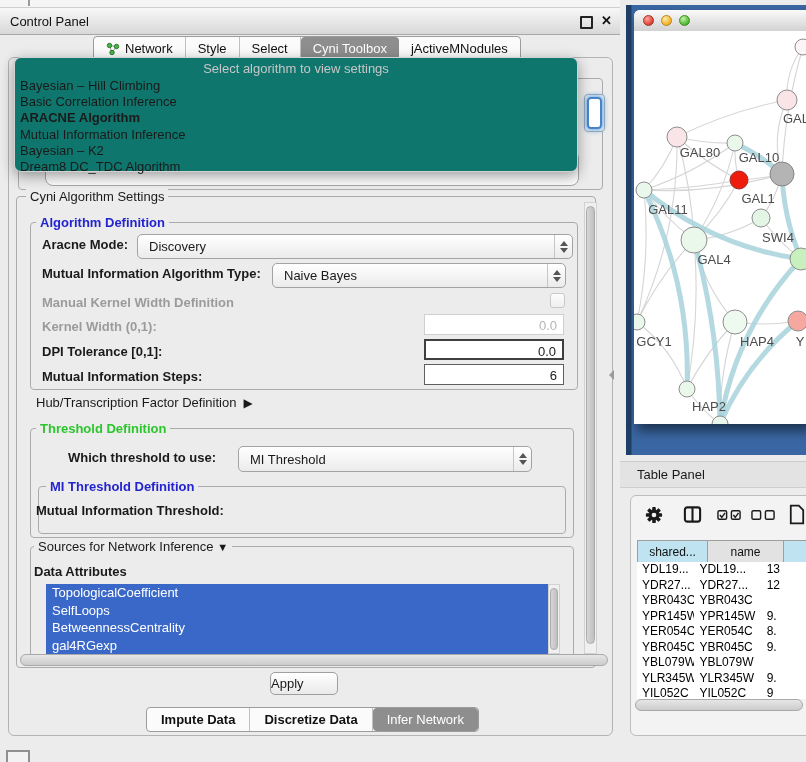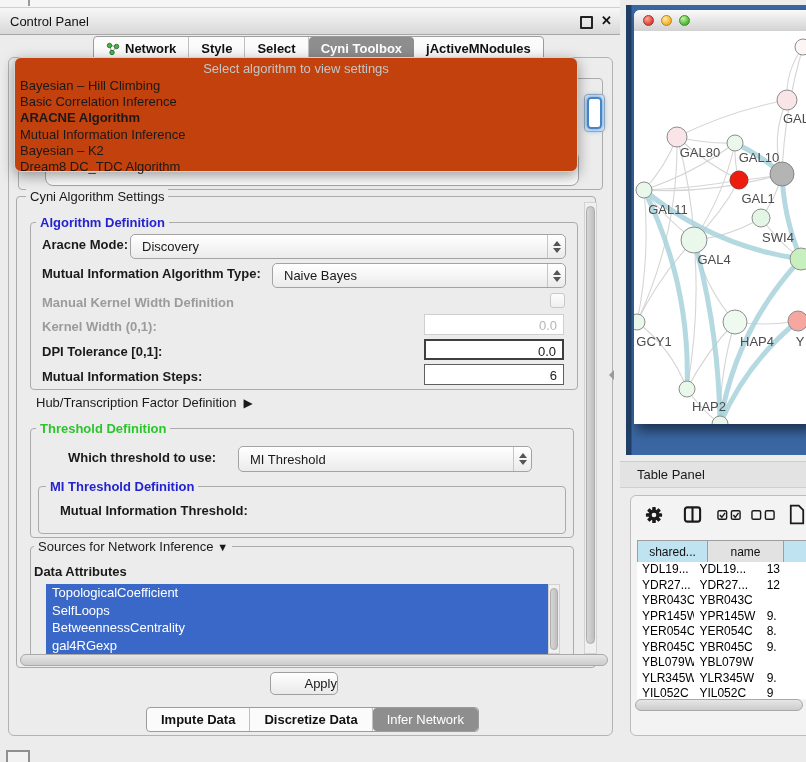--- a/index.html
+++ b/index.html
@@ -8,35 +8,35 @@
   .abs{position:absolute;}
 
   
   .top-strip{left:0;top:0;width:620px;height:7px;background:#f5f5f5;}
   .top-tick{left:28px;top:0;width:2px;height:6px;background:#9a9a9a;}
   .cp-titlebar{left:0;top:7px;width:620px;height:26px;background:linear-gradient(#f7f7f7,#d8d8d8);border-top:1px solid #cfcfcf;border-bottom:1px solid #a7a7a7;display:flex;align-items:center;}
   .cp-title{margin-left:10px;color:#111;}
   .win-float{position:absolute;right:27px;top:8px;width:9px;height:9px;border:2px solid #222;border-radius:1px;}
   .win-close{position:absolute;right:8px;top:5px;font-size:13px;font-weight:bold;color:#111;}
 
-  .top-tab-bar{left:93px;top:36px;height:23px;display:flex;align-items:stretch;border:1px solid #9c9c9c;border-radius:4px;background:#fbfbfb;overflow:hidden;font-weight:bold;}
+  .top-tab-bar{left:93px;top:36px;height:23px;display:flex;align-items:stretch;border:1px solid #9c9c9c;border-radius:4px;background:#fbfbfb;overflow:hidden;}
   .top-tab{display:flex;align-items:center;gap:5px;padding:0 12px;border-right:1px solid #c0c0c0;color:#111;white-space:nowrap;}
   .top-tab:last-child{border-right:none;}
   .top-tab.selected{background:var(--selected-tab,#8e8e8e);color:#fff;border-right:none;border-radius:4px;text-align:center;}
 
   .cp-outer{left:8px;top:57px;width:603px;height:677px;border:1px solid #b3b3b3;border-radius:6px;background:#ececec;}
 
   
   .inference-group{left:18px;top:78px;width:583px;height:110px;border:1px solid #b2b2b2;border-radius:4px;}
   .behind-combo{left:45px;top:150px;width:532px;height:34px;border:1px solid #a6a6a6;border-radius:8px;background:#fcfcfc;}
   .focus-stepper{left:584px;top:94px;width:19px;height:36px;background:#fff;border:1px solid #a0a0a0;border-radius:4px;}
   .focus-stepper .inner{position:absolute;inset:2px;border:2px solid #4a84c8;border-radius:4px;box-shadow:0 0 5px 2px #79aee2;}
 
   
-  .dropdown{left:14px;top:57px;width:564px;height:115px;background:#c2410c;border:1px solid #d2d2d2;border-radius:7px;box-shadow:0 4px 14px rgba(0,0,0,.38);z-index:40;padding-top:3px;box-sizing:border-box;}
+  .dropdown{left:14px;top:57px;width:564px;height:115px;background:#0f766e;border:1px solid #d2d2d2;border-radius:7px;box-shadow:0 4px 14px rgba(0,0,0,.38);z-index:40;padding-top:3px;box-sizing:border-box;}
   .dd-prompt{text-align:center;color:#c6c6c6;height:17px;line-height:16px;}
   .dd-item{padding-left:5px;height:16.2px;line-height:16.2px;white-space:nowrap;}
   .dd-item.bold{font-weight:bold;}
 
   
   .group{border:1px solid #ababab;border-radius:4px;}
   .legend{background:#ececec;padding:0 4px;line-height:15px;white-space:nowrap;z-index:5;}
   .legend.blue{color:var(--label-blue,#2323cf);font-weight:bold;}
   .legend.green{color:var(--label-green,#2dc52d);font-weight:bold;}
 
@@ -59,21 +59,21 @@
   .hub-row{display:flex;align-items:center;gap:7px;line-height:16px;white-space:nowrap;}
   .hub-arrow{font-size:12px;}
 
   .src-list{background:#fff;overflow:hidden;}
   .src-item{height:17.5px;line-height:17.5px;background:var(--selection-blue,#3a68c8);color:#fff;padding-left:6px;white-space:nowrap;}
 
   .vscroll{background:#f0f0f0;border:1px solid #d2d2d2;box-sizing:border-box;}
   .vthumb{position:absolute;left:1px;right:1px;border-radius:6px;background:linear-gradient(90deg,#d7d7d7,#bfbfbf);border:1px solid #ababab;box-sizing:border-box;}
   .hpill{border-radius:7px;background:linear-gradient(#e6e6e6,#cccccc);border:1px solid #a9a9a9;box-sizing:border-box;}
 
-  .apply-btn{width:68px;height:23px;border:1px solid #9f9f9f;border-radius:5px;background:linear-gradient(#ffffff,#e9e9e9);display:flex;align-items:center;justify-content:flex-end;box-sizing:border-box;padding-left:28px;}
+  .apply-btn{width:68px;height:23px;border:1px solid #9f9f9f;border-radius:5px;background:linear-gradient(#ffffff,#e9e9e9);display:flex;align-items:center;justify-content:flex-start;box-sizing:border-box;}
 
   .bottom-tab-bar{left:146px;top:707px;height:23px;display:flex;border:1px solid #9c9c9c;border-radius:4px;background:#fbfbfb;overflow:hidden;}
   .bottom-tab{display:flex;align-items:center;padding:8px 14px;border-right:1px solid #c0c0c0;font-weight:bold;color:#111;white-space:nowrap;}
   .bottom-tab:last-child{border-right:none;}
   .bottom-tab.selected{background:var(--selected-tab,#8e8e8e);color:#fff;border-radius:4px;font-weight:normal;}
 
   .mini-square{left:6px;top:750px;width:20px;height:14px;border:2px solid #909090;background:#f2f2f2;}
   .split-handle{left:609px;top:370px;width:0;height:0;border-top:5px solid transparent;border-bottom:5px solid transparent;border-right:5px solid #9a9a9a;}
 
   
@@ -161,21 +161,21 @@
       </div>
   </div>
 
   <div class="abs group" style="left:16px;top:196px;width:578px;height:470px;"></div>
   <span class="abs legend" style="left:26px;top:189px;">Cyni Algorithm Settings</span>
 
   <div class="abs group" style="left:30px;top:222px;width:546px;height:166px;"></div>
   <span class="abs legend blue" style="left:36px;top:215px;">Algorithm Definition</span>
 
   <span class="abs flabel" style="left:42px;top:237px;">Aracne Mode:</span>
-  <div class="abs combo" style="left:130px;top:234px;width:436px;height:25px;">
+  <div class="abs combo" style="left:137px;top:234px;width:436px;height:25px;">
     <span class="val">Discovery</span>
     <span class="stepper">
         <span class="tri-up"></span>
         <span class="tri-down"></span>
       </span>
   </div>
 
   <span class="abs flabel" style="left:42px;top:266px;">Mutual Information Algorithm Type:</span>
   <div class="abs combo" style="left:272px;top:263px;width:294px;height:25px;">
     <span class="val">Naive Bayes</span>
@@ -209,21 +209,21 @@
   <div class="abs combo" style="left:238px;top:446px;width:294px;height:26px;">
     <span class="val">MI Threshold</span>
     <span class="stepper">
         <span class="tri-up"></span>
         <span class="tri-down"></span>
       </span>
   </div>
 
   <div class="abs group" style="left:38px;top:486px;width:526px;height:46px;"></div>
   <span class="abs legend blue" style="left:46px;top:479px;">MI Threshold Definition</span>
-  <span class="abs flabel" style="left:60px;top:503px;">Mutual Information Threshold:</span>
+  <span class="abs flabel" style="left:36px;top:503px;">Mutual Information Threshold:</span>
 
   <div class="abs group" style="left:30px;top:546px;width:542px;height:112px;"></div>
   <span class="abs legend" style="left:34px;top:539px;">
     <span>Sources for Network Inference</span>
     <span style="font-size:11px;">▼</span>
   </span>
   <span class="abs flabel" style="left:34px;top:564px;">Data Attributes</span>
   <div class="abs src-list" style="left:46px;top:584px;width:502px;height:70px;" id="src-list">
       <div class="src-item">TopologicalCoefficient</div>
       <div class="src-item">SelfLoops</div>

